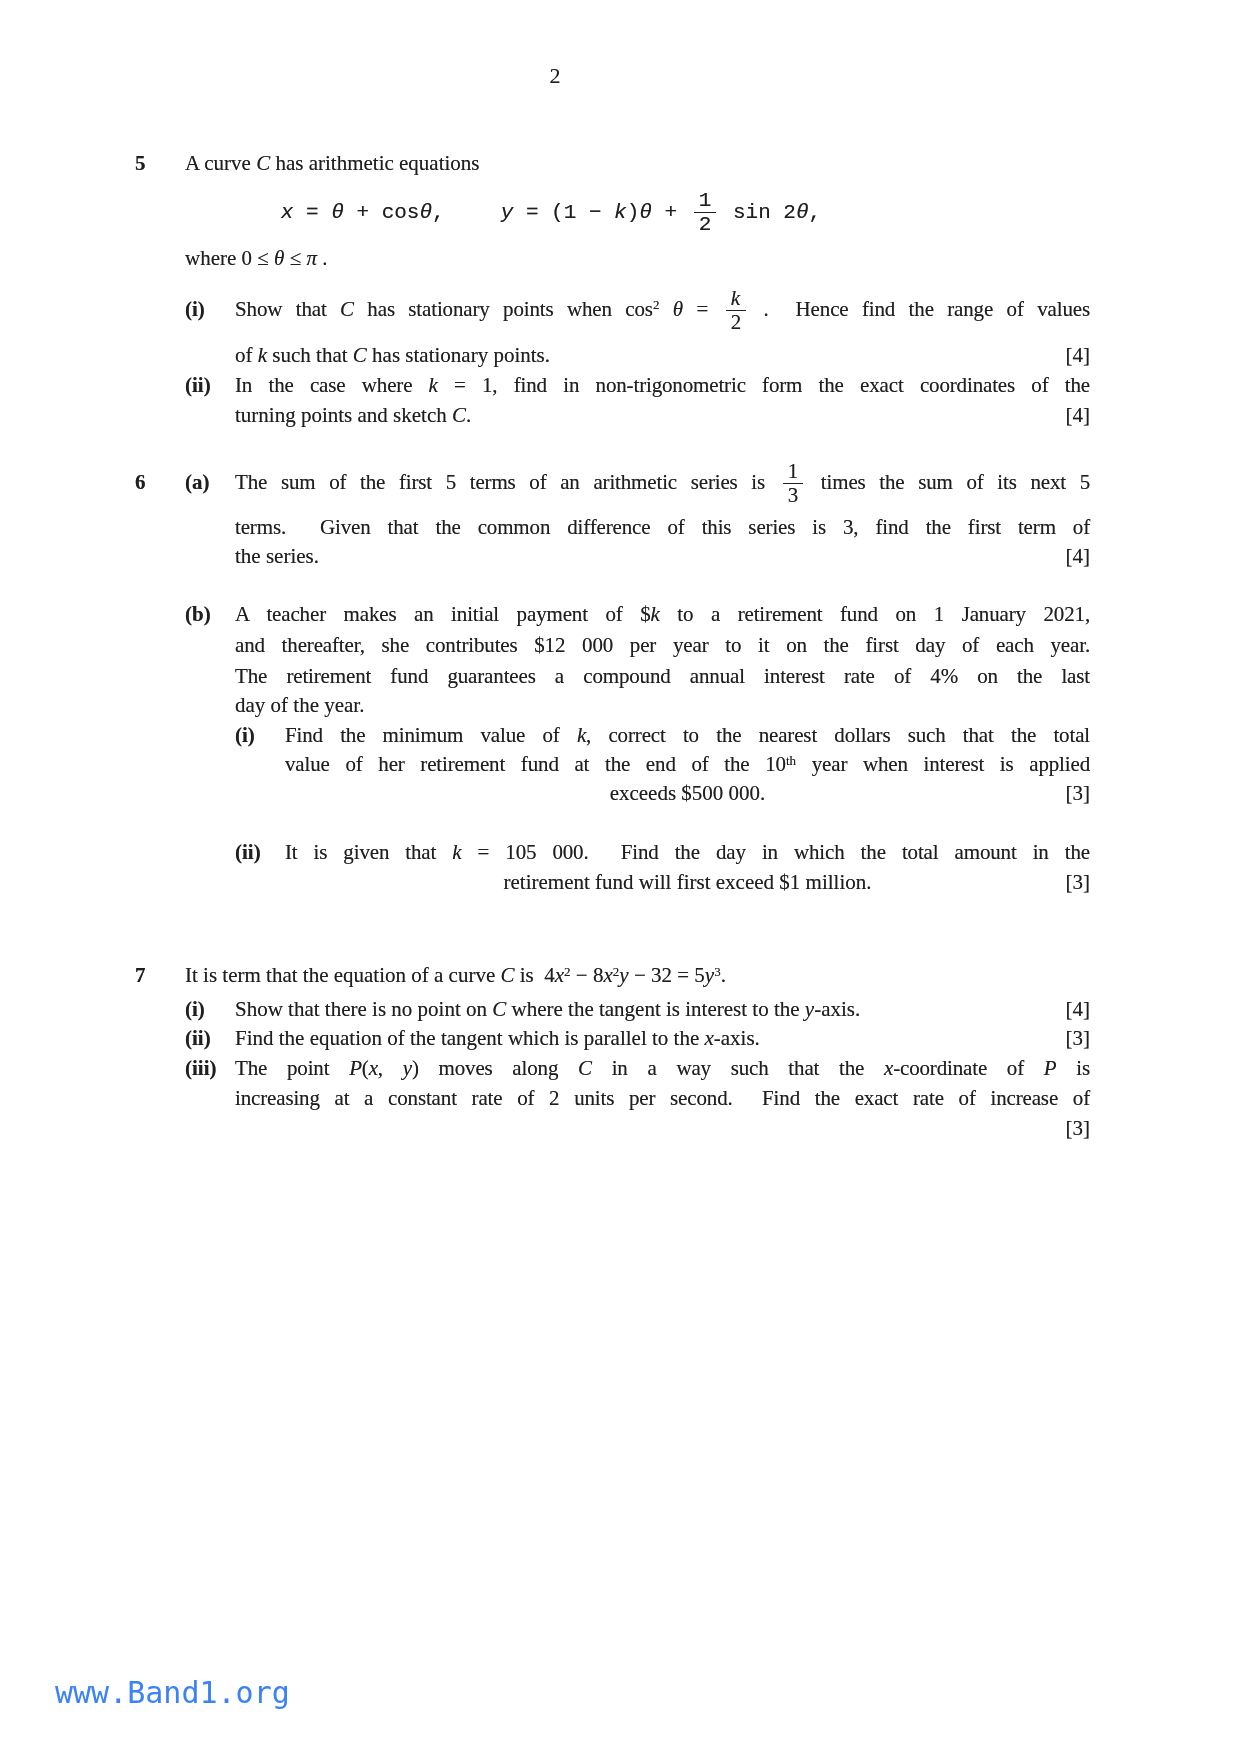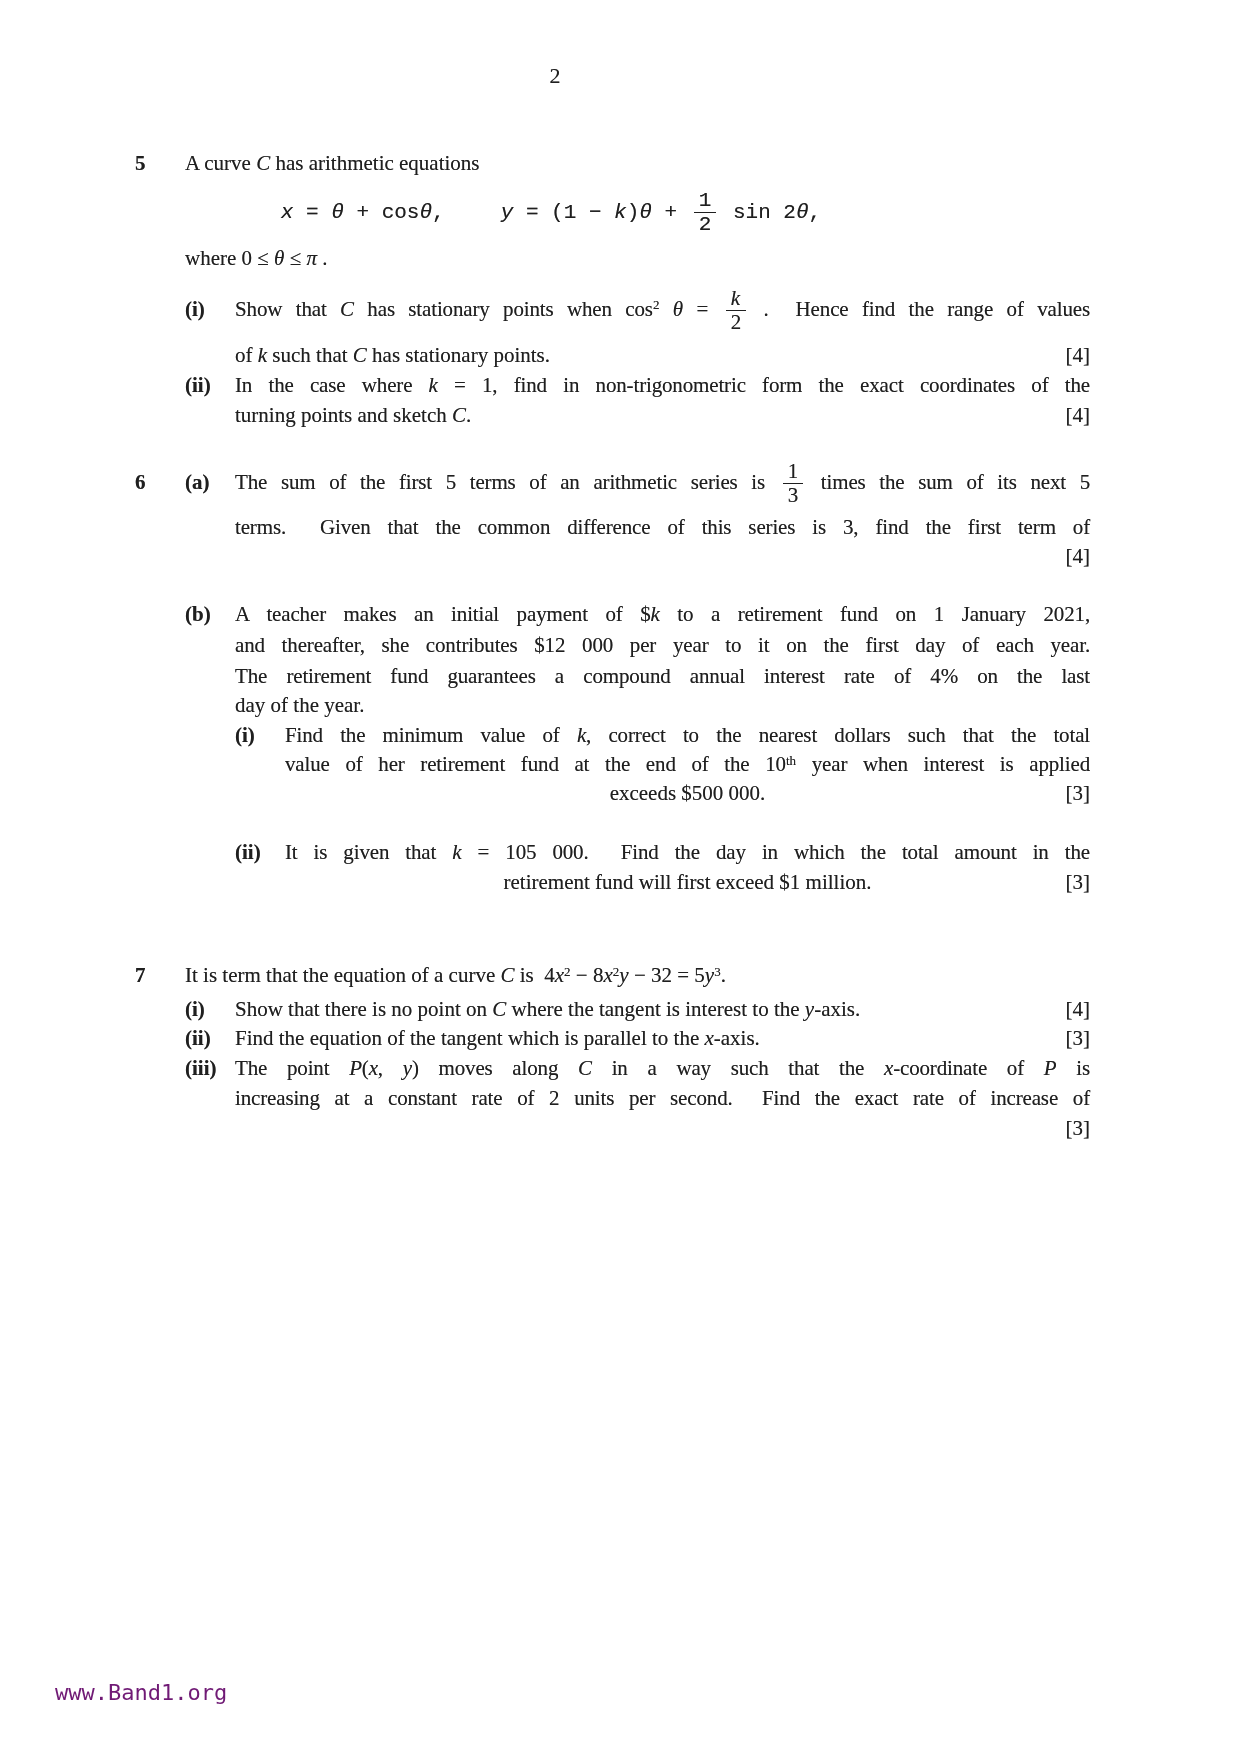--- a/index.html
+++ b/index.html
@@ -33,21 +33,21 @@
   .frac{
     display:inline-block;vertical-align:middle;text-align:center;
     line-height:1.02;margin:0 4px;letter-spacing:0;
   }
   .frac .fn{display:block;padding:0 5px 1px;border-bottom:1.6px solid #1f1f1f;}
   .frac .fd{display:block;padding:1px 5px 0;}
   .gap{margin-left:56px;}
   .footer{
     position:absolute;left:55px;top:1678px;
     font-family:"DejaVu Sans Mono","Liberation Mono",monospace;
-    font-size:22px;line-height:30px;color:#701a75;text-shadow:none;
+    font-size:30px;line-height:30px;color:#3b82f6;text-shadow:none;
   }
 </style>
 </head>
 <body>
 
 <div class="page">
 
   <div class="pagenum">2</div>
 
   <div class="line" style="top:149px">
@@ -79,20 +79,21 @@
 
   <div class="line fline" style="top:461px">
     <span class="qnum">6</span>
     <span class="plabel">(a)</span>
     <span class="txt t100 just"><span>The sum of the first 5 terms of an arithmetic series is </span><span class="frac"><span class="fn">1</span><span class="fd">3</span></span><span> times the sum of its next 5</span></span>
   </div>
   <div class="line" style="top:513px">
     <span class="txt t100 just"><span>terms.&nbsp; Given that the common difference of this series is 3, find the first term of</span></span>
   </div>
   <div class="line" style="top:542px">
+    <span class="txt t100"><span>the series.</span></span>
     <span class="mark">[4]</span>
   </div>
   <div class="line" style="top:600px">
     <span class="plabel">(b)</span>
     <span class="txt t100 just"><span>A teacher makes an initial payment of $</span><span class="mi">k</span><span> to a retirement fund on 1 January 2021,</span></span>
   </div>
   <div class="line" style="top:631px">
     <span class="txt t100 just"><span>and thereafter, she contributes $12&nbsp;000 per year to it on the first day of each year.</span></span>
   </div>
   <div class="line" style="top:662px">

